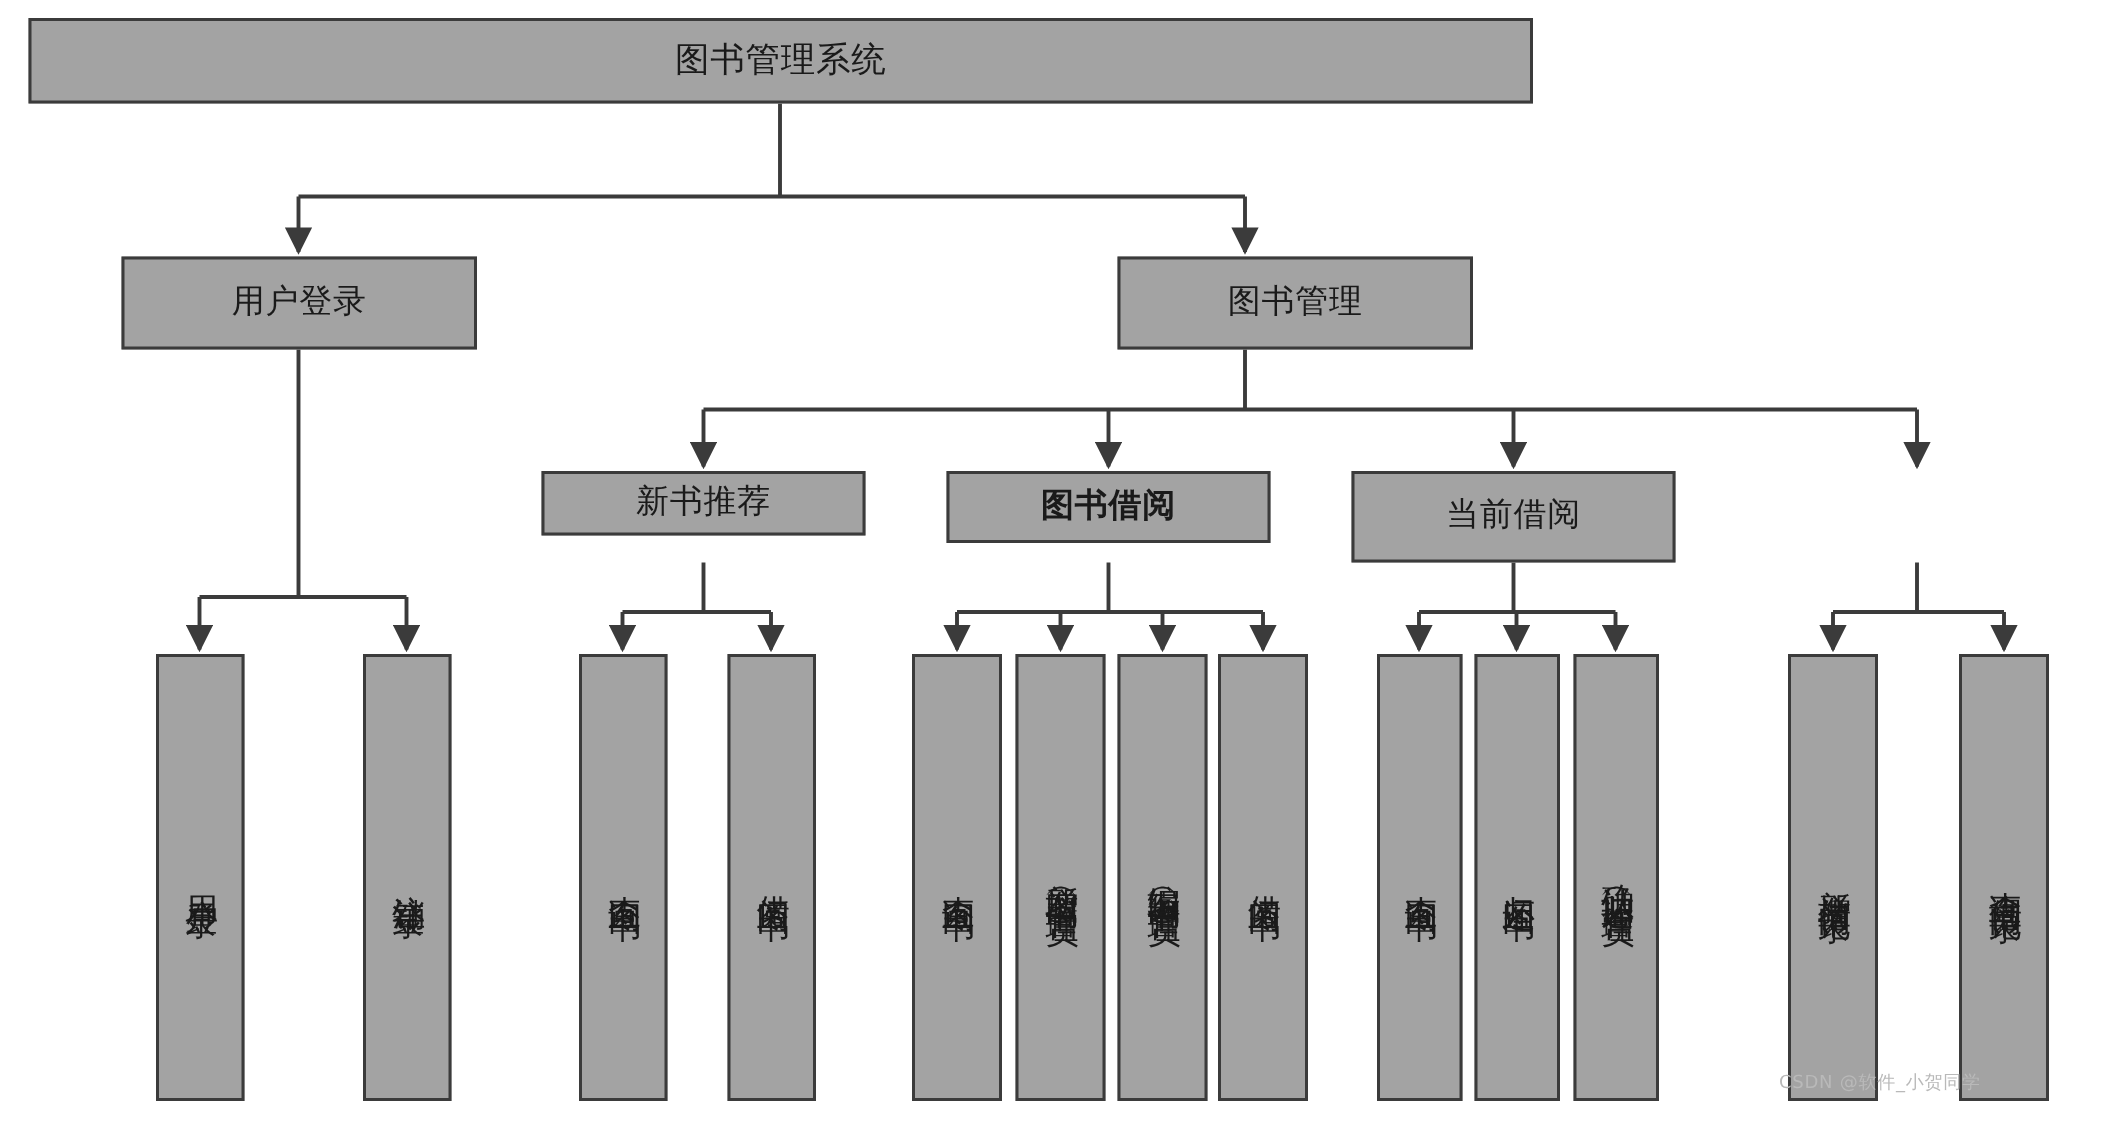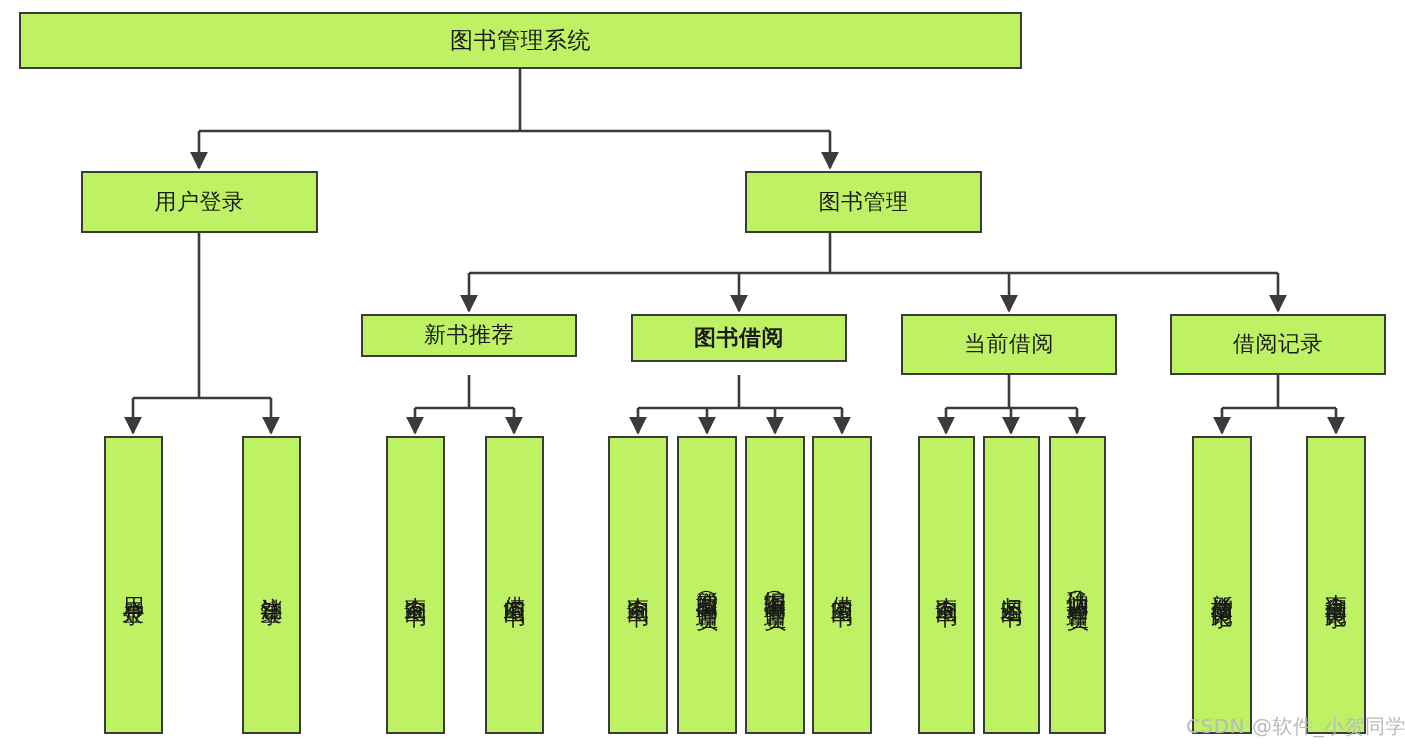--- a/index.html
+++ b/index.html
@@ -22,21 +22,21 @@
     position: absolute;
     left: 0;
     top: 0;
     width: 1405px;
     height: 747px;
     pointer-events: none;
   }
   .node {
     position: absolute;
     box-sizing: border-box;
-    background: #bef264;
+    background: #a3a3a3;
     border: 2px solid #3b3b3b;
     display: flex;
     align-items: center;
     justify-content: center;
     color: #1a1a1a;
   }
   .node .label {
     display: block;
     text-align: center;
     line-height: 1.02;
@@ -58,21 +58,21 @@
     text-orientation: upright;
     font-size: 22px;
     line-height: 1.0;
     letter-spacing: 3px;
     white-space: nowrap;
   }
   .watermark {
     position: absolute;
     left: 1186px;
     top: 713px;
-    font-size: 20px;
+    font-size: 12px;
     color: #b9b9b9;
     white-space: nowrap;
     letter-spacing: 0.5px;
     font-family: "DejaVu Sans", "Liberation Sans", sans-serif;
   }
 </style>
 </head>
 <body>
 
 <div id="canvas">
@@ -141,23 +141,20 @@
 
   <div class="node h" style="left:361px; top:314px; width:216px; height:43px;">
     <span class="label">新书推荐</span>
   </div>
   <div class="node h" style="left:631px; top:314px; width:216px; height:48px;font-weight:bold;">
     <span class="label">图书借阅</span>
   </div>
   <div class="node h" style="left:901px; top:314px; width:216px; height:61px;justify-content:center;">
     <span class="label">当前借阅</span>
   </div>
-  <div class="node h" style="left:1170px; top:314px; width:216px; height:61px;">
-    <span class="label">借阅记录</span>
-  </div>
 
   <div class="node v" style="left:104px; top:436px; width:59px; height:298px;">
     <span class="label">用户登录</span>
   </div>
   <div class="node v" style="left:242px; top:436px; width:59px; height:298px;">
     <span class="label">注销登录</span>
   </div>
 
   <div class="node v" style="left:386px; top:436px; width:59px; height:298px;">
     <span class="label">查询图书</span>

